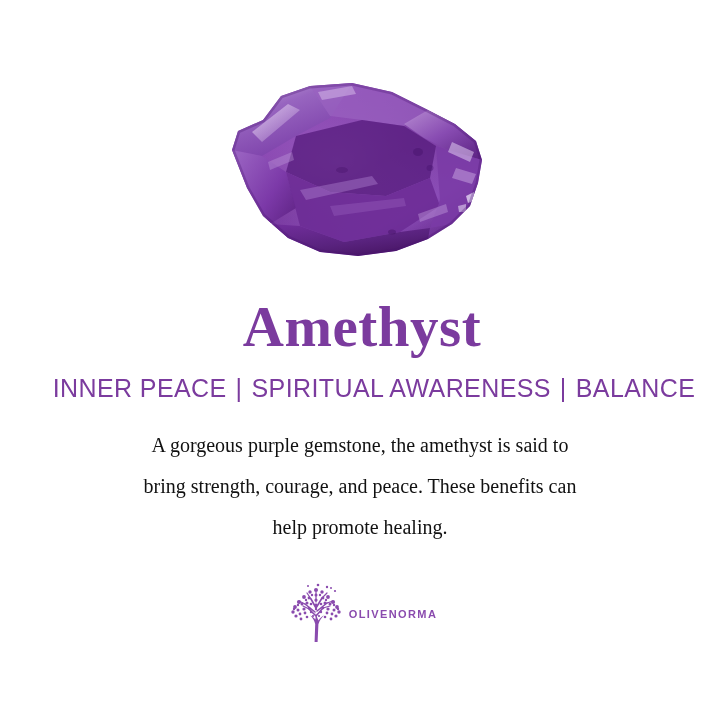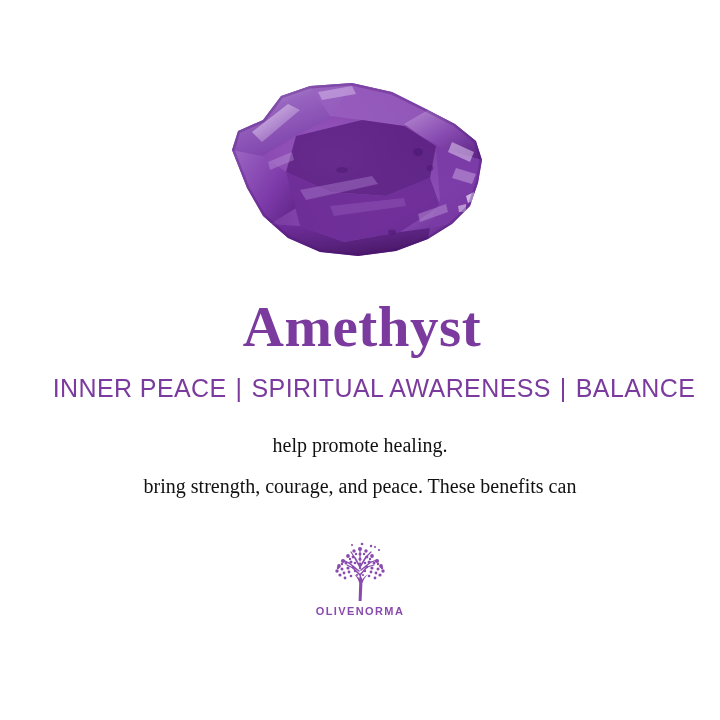--- a/index.html
+++ b/index.html
@@ -80,21 +80,20 @@
     font-size: 20px;
     line-height: 41px;
     color: #111111;
   }
   .body-copy p { margin: 0; }
 
   
   .logo {
     margin-top: 34px;
     display: flex;
-    flex-direction: column;
     align-items: center;
   }
   .logo-mark { display: block; }
   .logo-word {
     margin-top: 2px;
     font-family: "Liberation Sans", sans-serif;
     font-size: 11px;
     font-weight: 700;
     letter-spacing: 1.4px;
     color: #8A4BAE;
@@ -198,22 +197,23 @@
     </svg>
   </div>
 
   <h1 class="title">Amethyst</h1>
 
   <div class="tagline">
     <span>INNER PEACE</span><span class="sep">|</span><span>SPIRITUAL AWARENESS</span><span class="sep">|</span><span>BALANCE</span>
   </div>
 
   <div class="body-copy">
+    <p>A gorgeous purple gemstone, the amethyst is said to</p>
+    <p>bring strength, courage, and peace. These benefits can</p>
     <p>help promote healing.</p>
-    <p>bring strength, courage, and peace. These benefits can</p>
   </div>
 
   <div class="logo">
     <svg class="logo-mark" width="66" height="62" viewBox="0 0 66 62">
       <g fill="#8A4BAE">
 
         <path d="M31.6,60 L32.2,42 C31.4,38.5 29.6,35.8 27.2,33.6 C29.2,34.4 31.0,35.8 32.4,37.6
                  L32.9,31 C33.6,34.0 34.2,36.2 35.6,38.4 C37.0,36.0 38.8,34.4 40.8,33.2
                  C38.6,35.6 36.6,38.4 35.4,42.2 L34.6,60 Z"></path>
 

